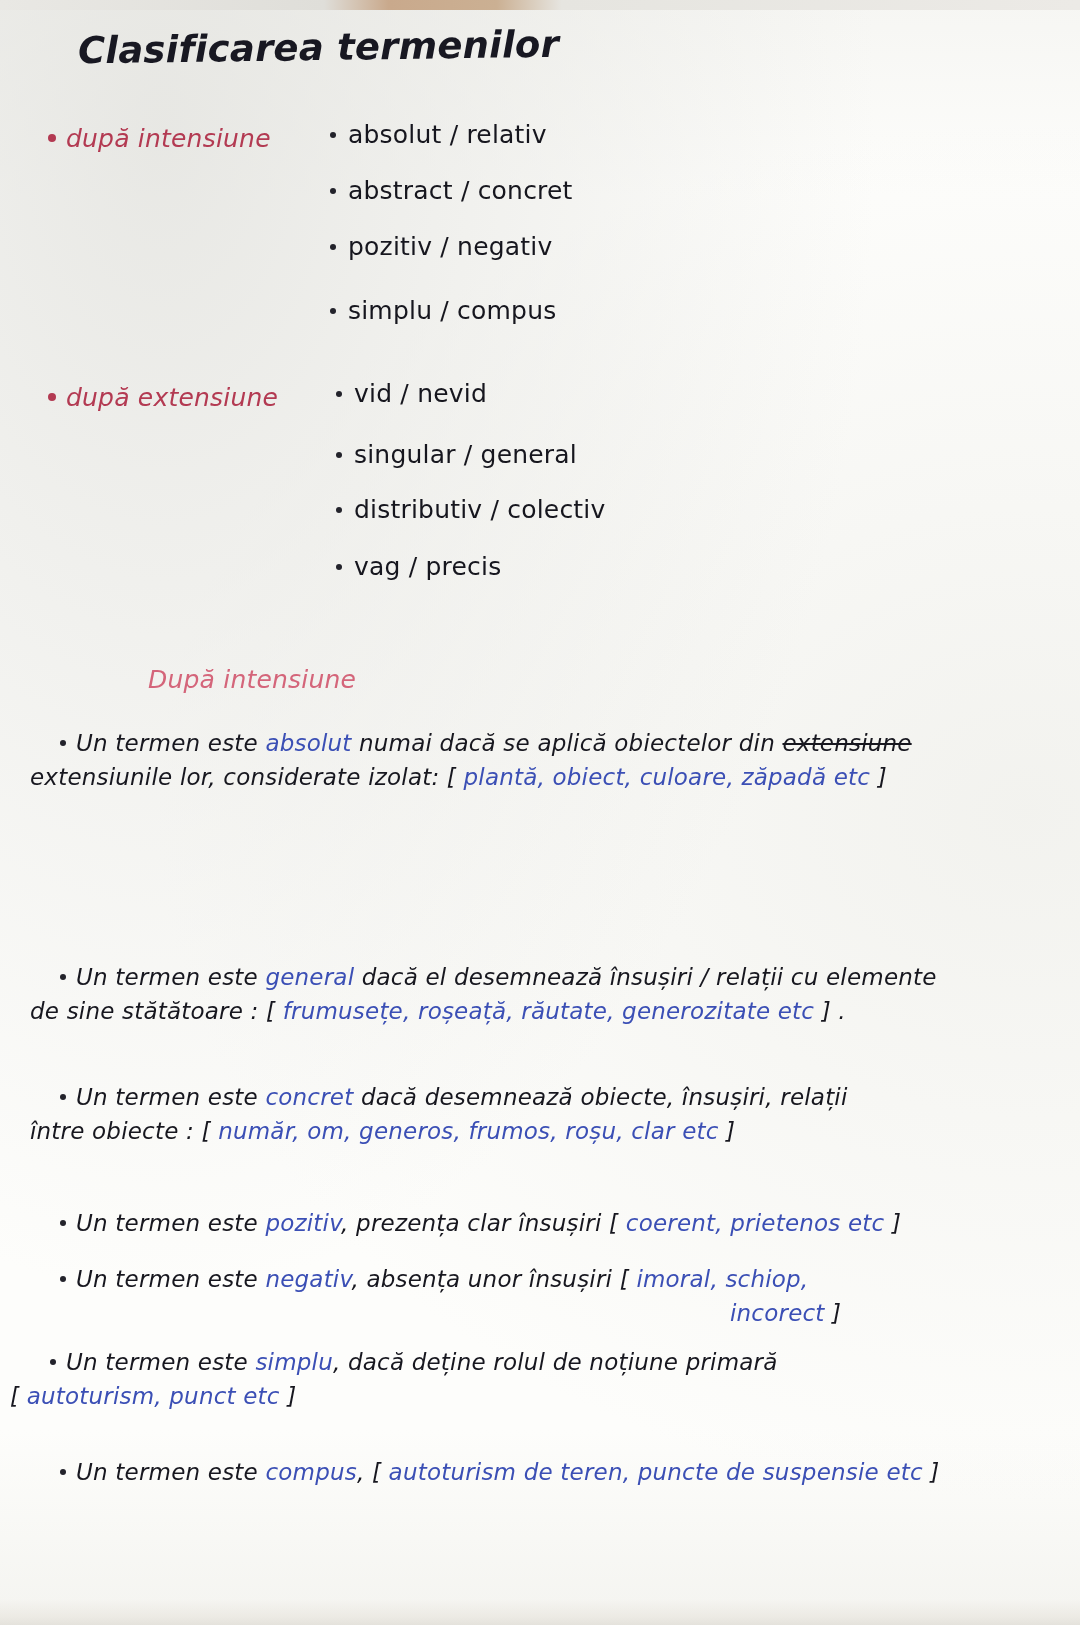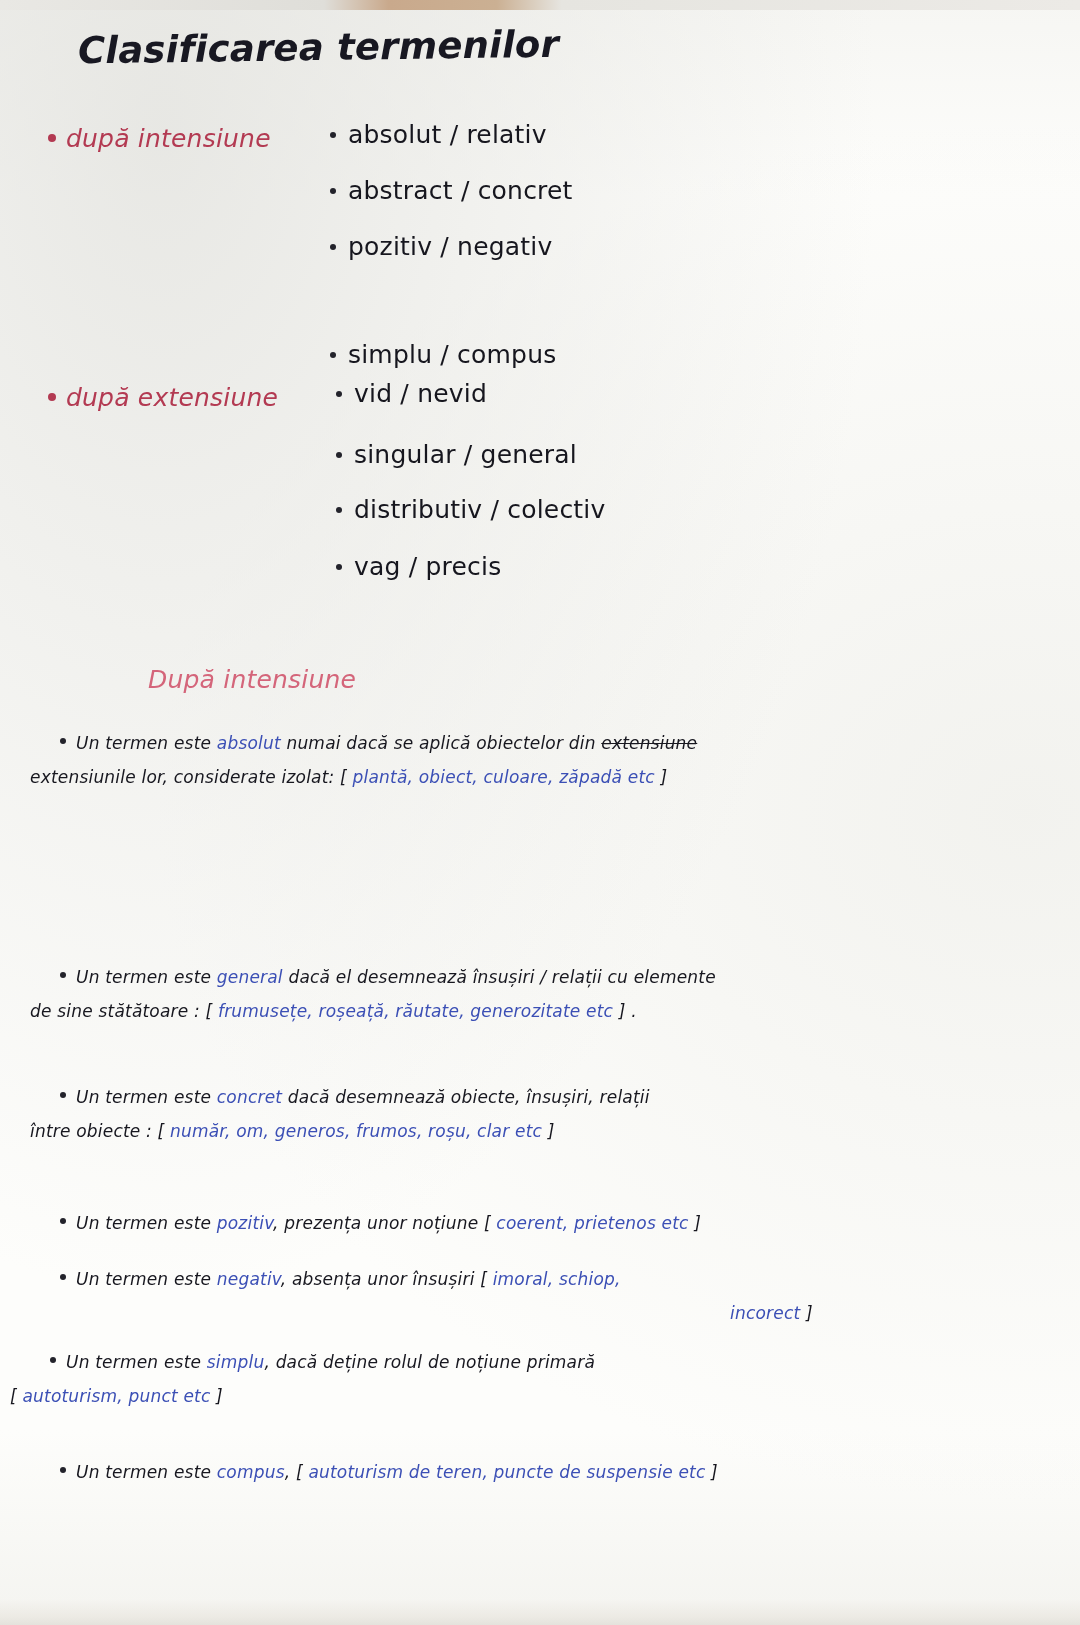--- a/index.html
+++ b/index.html
@@ -92,21 +92,21 @@
     left: 148px;
     font-size: 25px;
     font-style: italic;
     color: #d4657a;
     white-space: nowrap;
   }
 
   
   .para {
     position: absolute;
-    font-size: 17px;
+    font-size: 23px;
     font-style: italic;
     color: #17171f;
     line-height: 34px;
   }
   .para .bdot {
     display: inline-block;
     width: 6px; height: 6px;
     border-radius: 50%;
     background: #23232b;
     margin-right: 10px;
@@ -139,21 +139,21 @@
   </div>
   <div class="pair hand" style="left:330px; top:120px;">
     <span class="bdot"></span><span>absolut / relativ</span>
   </div>
   <div class="pair hand" style="left:330px; top:176px;">
     <span class="bdot"></span><span>abstract / concret</span>
   </div>
   <div class="pair hand" style="left:330px; top:232px;">
     <span class="bdot"></span><span>pozitiv / negativ</span>
   </div>
-  <div class="pair hand" style="left:330px; top:296px;margin-top:44px;">
+  <div class="pair hand" style="left:330px; top:296px;">
     <span class="bdot"></span><span>simplu / compus</span>
   </div>
 
   <div class="group-label hand" style="left:48px; top:383px;">
     <span class="dot"></span><span>după extensiune</span>
   </div>
   <div class="pair hand" style="left:336px; top:379px;">
     <span class="bdot"></span><span>vid / nevid</span>
   </div>
   <div class="pair hand" style="left:336px; top:440px;">
@@ -193,21 +193,21 @@
     <div class="line" style="padding-left:30px;">
       <span class="bdot"></span><span>Un termen este </span><span class="kw">concret</span><span> dacă desemnează obiecte, însușiri, relații</span>
     </div>
     <div class="line">
       <span>între obiecte : [ </span><span class="blue">număr, om, generos, frumos, roșu, clar etc</span><span> ]</span>
     </div>
   </div>
 
   <div class="para hand" style="left:30px; top:1206px; width:1030px;">
     <div class="line" style="padding-left:30px;">
-      <span class="bdot"></span><span>Un termen este </span><span class="kw">pozitiv</span><span>, prezența unor noțiune [ </span><span class="blue">coerent, prietenos etc</span><span> ]</span>
+      <span class="bdot"></span><span>Un termen este </span><span class="kw">pozitiv</span><span>, prezența clar însușiri [ </span><span class="blue">coerent, prietenos etc</span><span> ]</span>
     </div>
   </div>
 
   <div class="para hand" style="left:30px; top:1262px; width:1030px;">
     <div class="line" style="padding-left:30px;">
       <span class="bdot"></span><span>Un termen este </span><span class="kw">negativ</span><span>, absența unor însușiri [ </span><span class="blue">imoral, schiop,</span>
     </div>
     <div class="line" style="padding-left:700px;">
       <span class="blue">incorect</span><span> ]</span>
     </div>

